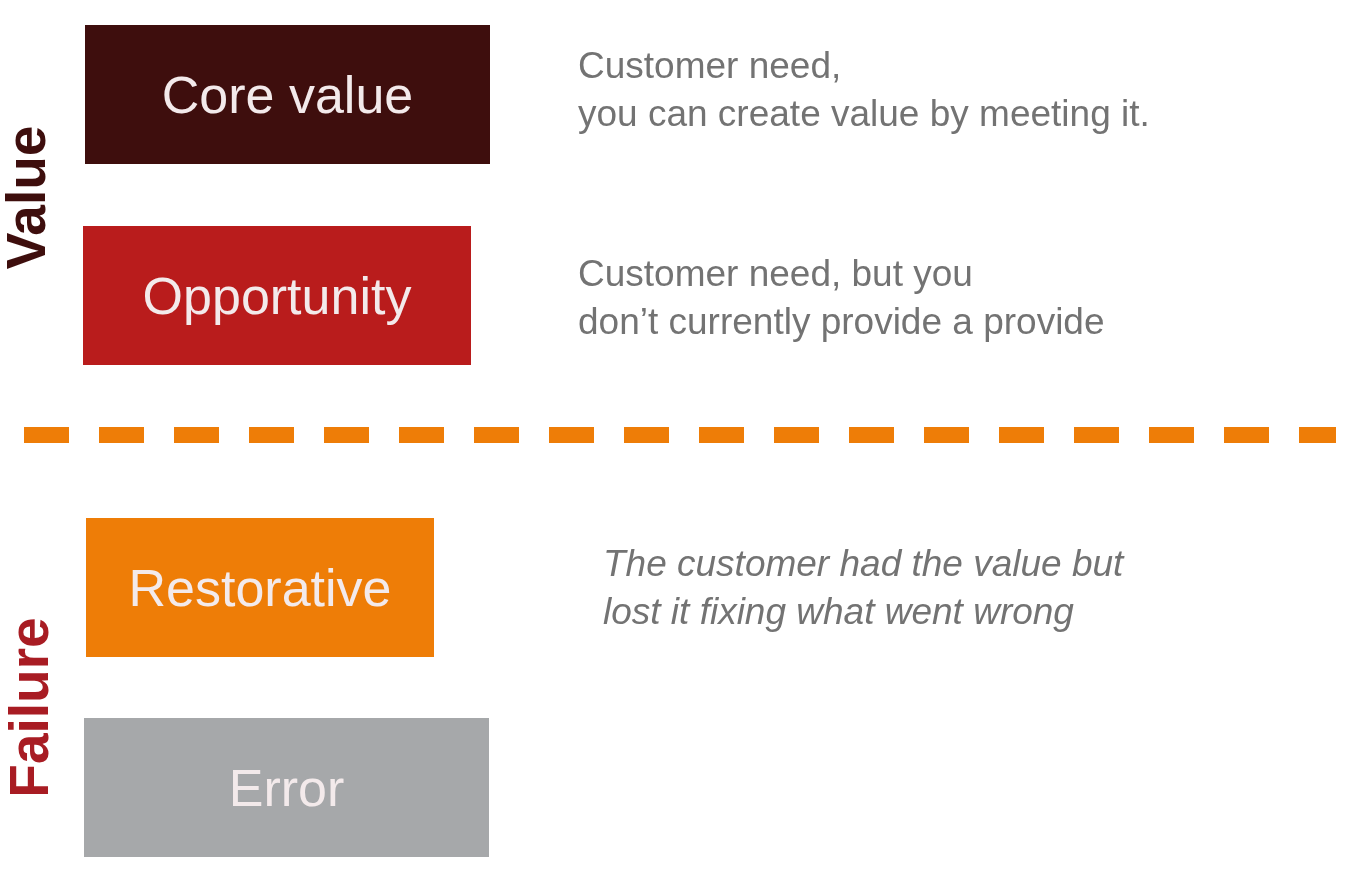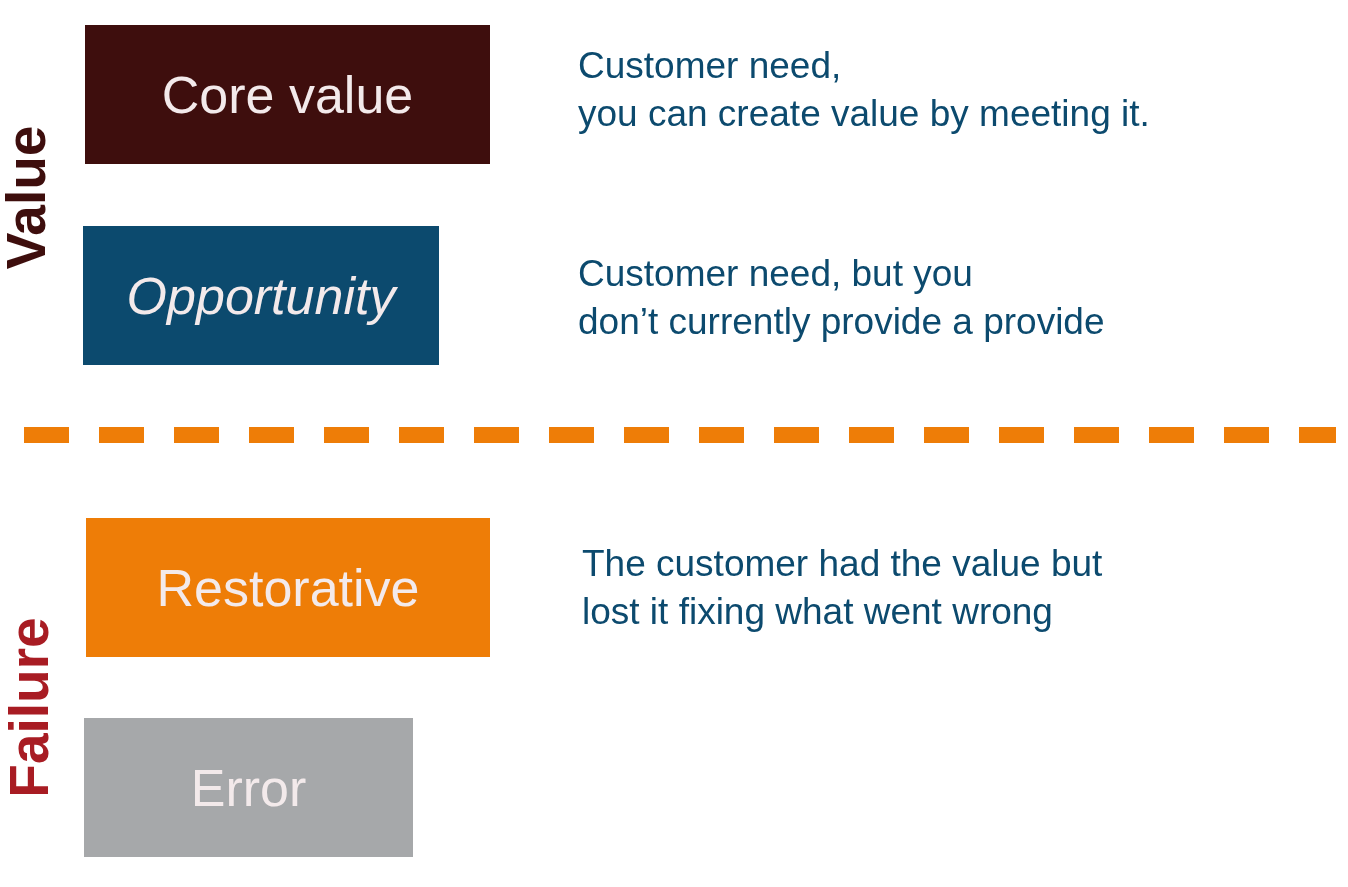--- a/index.html
+++ b/index.html
@@ -69,36 +69,35 @@
   #box-core-value {
     left: 85px;
     top: 25px;
     width: 405px;
     height: 139px;
     background: #3E0E0D;
   }
   #box-opportunity {
     left: 83px;
     top: 226px;
-    width: 356px;
+    width: 388px;
     height: 139px;
-    background: #0c4a6e;
-    font-style: italic;
+    background: #b91c1c;
   }
   #box-restorative {
     left: 86px;
     top: 518px;
-    width: 404px;
+    width: 348px;
     height: 139px;
     background: #EE7D07;
   }
   #box-error {
     left: 84px;
     top: 718px;
-    width: 329px;
+    width: 405px;
     height: 139px;
     background: #A6A8AA;
   }
 
   
   #dashed-divider {
     position: absolute;
     left: 24px;
     top: 427px;
     width: 1312px;
@@ -107,29 +106,29 @@
         to right,
         #EE7D07 0px,
         #EE7D07 45px,
         rgba(255,255,255,0) 45px,
         rgba(255,255,255,0) 75px);
   }
 
   
   .desc {
     position: absolute;
-    color: #0c4a6e;
+    color: #737373;
     font-size: 37px;
     font-family: "Liberation Sans", sans-serif;
     line-height: 1.30;
     white-space: pre-line;
   }
   #desc-core-value   { left: 578px; top: 42px;  width: 740px; }
   #desc-opportunity  { left: 578px; top: 250px; width: 740px; }
-  #desc-restorative  { left: 582px; top: 540px; width: 740px; }
+  #desc-restorative  { left: 603px; top: 540px; width: 740px; font-style: italic; }
   #desc-error        { left: 601px; top: 748px; width: 740px; }
 </style>
 </head>
 <body>
 
 <div class="canvas">
 
   <div class="group-label" id="label-value">
     <span>Value</span>
   </div>

